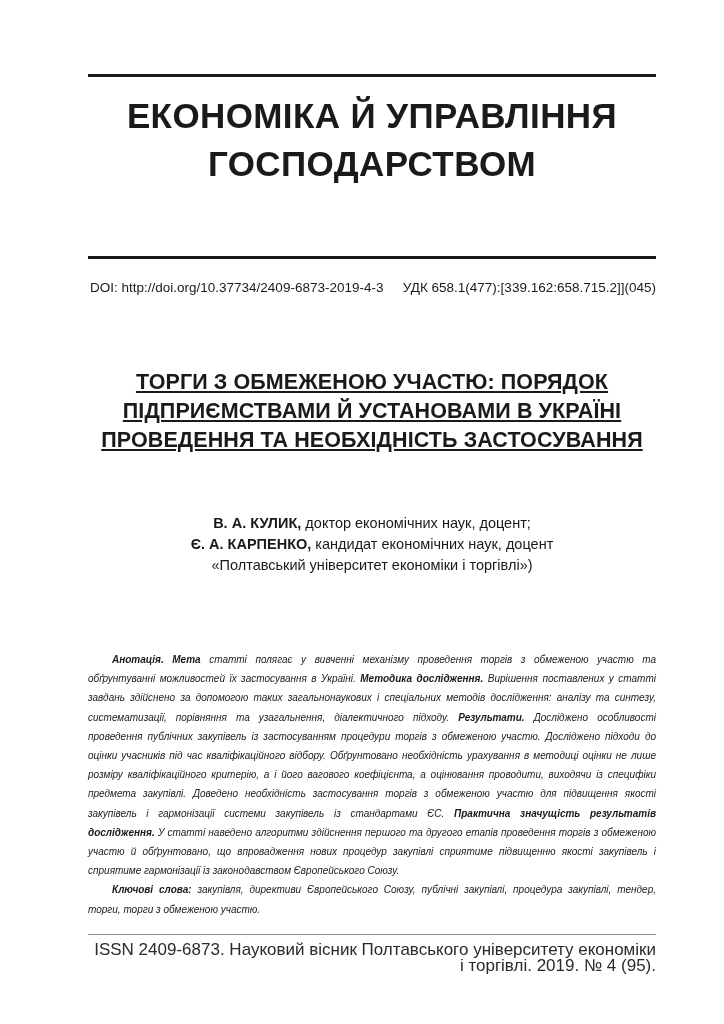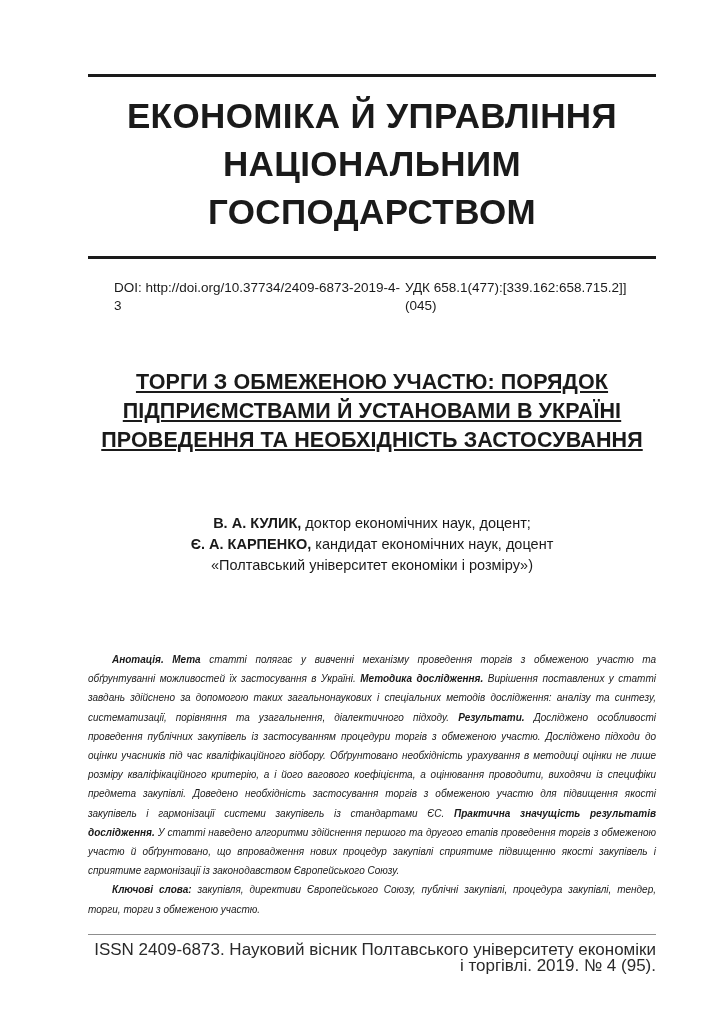--- a/index.html
+++ b/index.html
@@ -65,21 +65,21 @@
 
   
   #idline {
     top: 279px;
     display: flex;
     justify-content: space-between;
     align-items: baseline;
     font-size: 13.5px;
     line-height: 18px;
   }
-  #idline .doi  { padding-left: 2px; margin-left: 24px; }
+  #idline .doi  { padding-left: 2px; }
   #idline .udc  { padding-right: 0px; }
 
   
   #article-title {
     top: 368px;
     text-align: center;
   }
   #article-title .t-line {
     font-size: 21.5px;
     font-weight: bold;
@@ -128,21 +128,20 @@
 </style>
 </head>
 <body>
 
 <div id="page">
 
   <hr id="rule-top" class="col rule-thick">
 
   <div id="masthead" class="col">
     <div class="mh-line">ЕКОНОМІКА Й УПРАВЛІННЯ</div>
-    <div class="mh-line">НАЦІОНАЛЬНИМ</div>
     <div class="mh-line">ГОСПОДАРСТВОМ</div>
   </div>
 
   <hr id="rule-under-masthead" class="col rule-thick">
 
   <div id="idline" class="col">
     <span class="doi">DOI: http://doi.org/10.37734/2409-6873-2019-4-3</span>
     <span class="udc">УДК 658.1(477):[339.162:658.715.2]](045)</span>
   </div>
 
@@ -152,21 +151,21 @@
     <div class="t-line">ПРОВЕДЕННЯ ТА НЕОБХІДНІСТЬ ЗАСТОСУВАННЯ</div>
   </div>
 
   <div id="authors" class="col">
     <div class="au-line">
       <span class="au-name">В. А. КУЛИК,</span><span> доктор економічних наук, доцент;</span>
     </div>
     <div class="au-line">
       <span class="au-name">Є. А. КАРПЕНКО,</span><span> кандидат економічних наук, доцент</span>
     </div>
-    <div class="au-line">«Полтавський університет економіки і розміру»)</div>
+    <div class="au-line">«Полтавський університет економіки і торгівлі»)</div>
   </div>
 
   <div id="abstract" class="col">
     <p><span class="lead">Анотація.</span><span> </span><span class="lead">Мета</span><span> статті полягає у вивченні механізму проведення торгів з обмеженою участю та обґрунтуванні можливостей їх застосування в Україні. </span><span class="lead">Методика дослідження.</span><span> Вирішення поставлених у статті завдань здійснено за допомогою таких загальнонаукових і спеціальних методів дослідження: аналізу та синтезу, систематизації, порівняння та узагальнення, діалектичного підходу. </span><span class="lead">Результати.</span><span> Досліджено особливості проведення публічних закупівель із застосуванням процедури торгів з обмеженою участю. Досліджено підходи до оцінки учасників під час кваліфікаційного відбору. Обґрунтовано необхідність урахування в методиці оцінки не лише розміру кваліфікаційного критерію, а і його вагового коефіцієнта, а оцінювання проводити, виходячи із специфіки предмета закупівлі. Доведено необхідність застосування торгів з обмеженою участю для підвищення якості закупівель і гармонізації системи закупівель із стандартами ЄС. </span><span class="lead">Практична значущість результатів дослідження.</span><span> У статті наведено алгоритми здійснення першого та другого етапів проведення торгів з обмеженою участю й обґрунтовано, що впровадження нових процедур закупівлі сприятиме підвищенню якості закупівель і сприятиме гармонізації із законодавством Європейського Союзу.</span></p>
     <p><span class="lead">Ключові слова:</span><span> закупівля, директиви Європейського Союзу, публічні закупівлі, процедура закупівлі, тендер, торги, торги з обмеженою участю.</span></p>
   </div>
 
   <hr id="rule-footer" class="col rule-thin">
   <div id="footer" class="col">ISSN 2409-6873. Науковий вісник Полтавського університету економіки і торгівлі. 2019. № 4 (95).</div>
 

